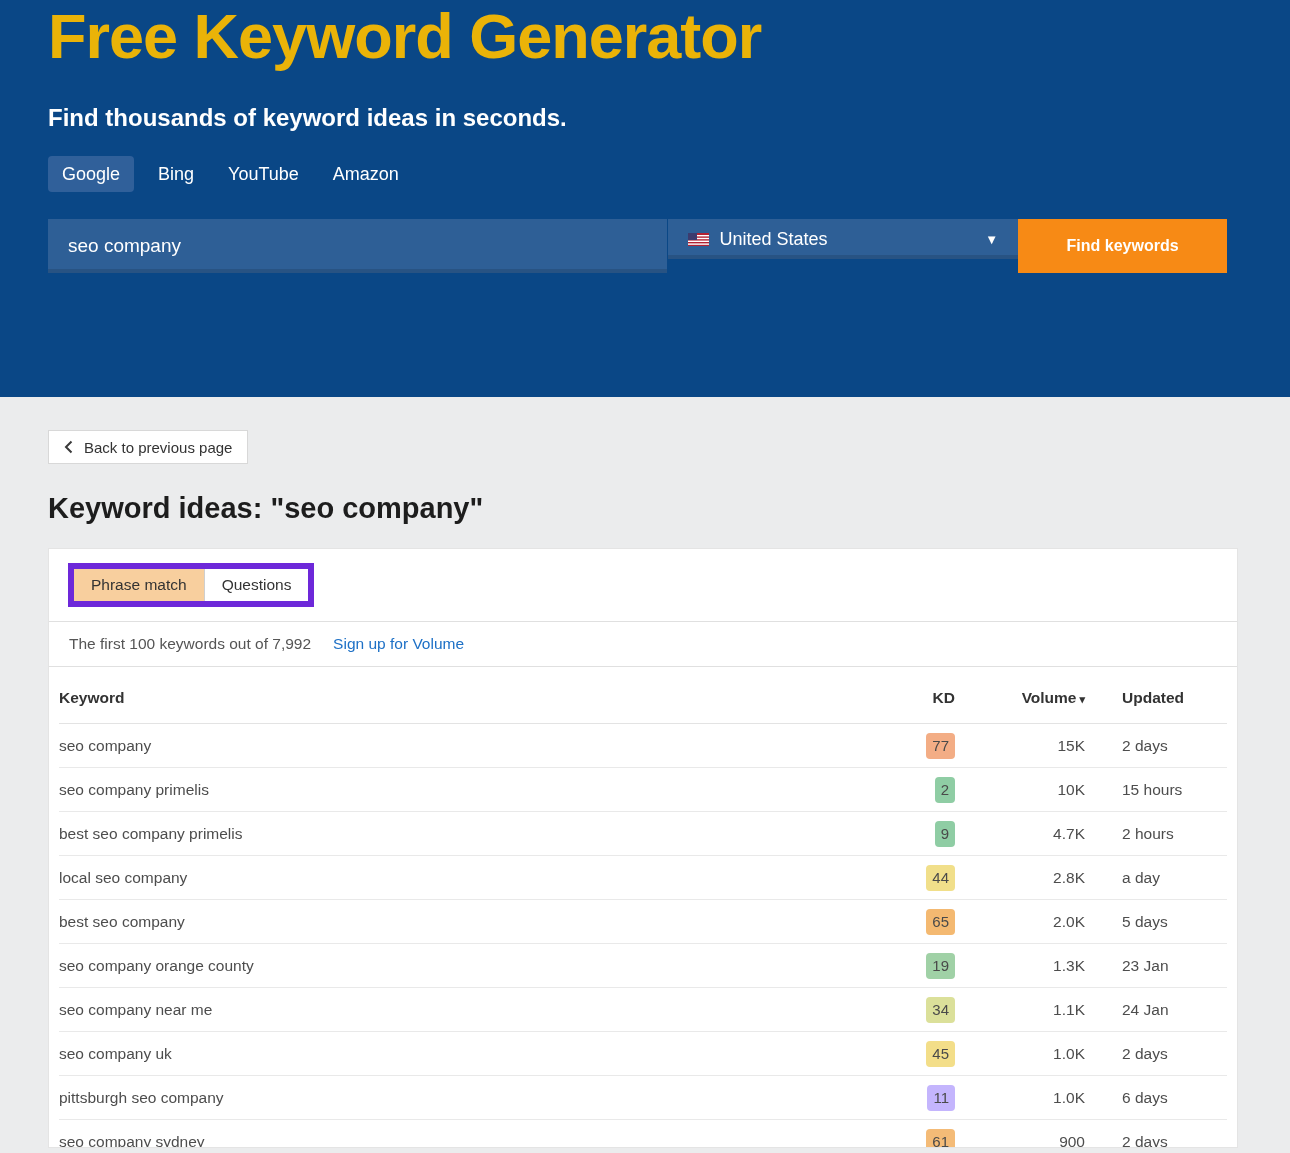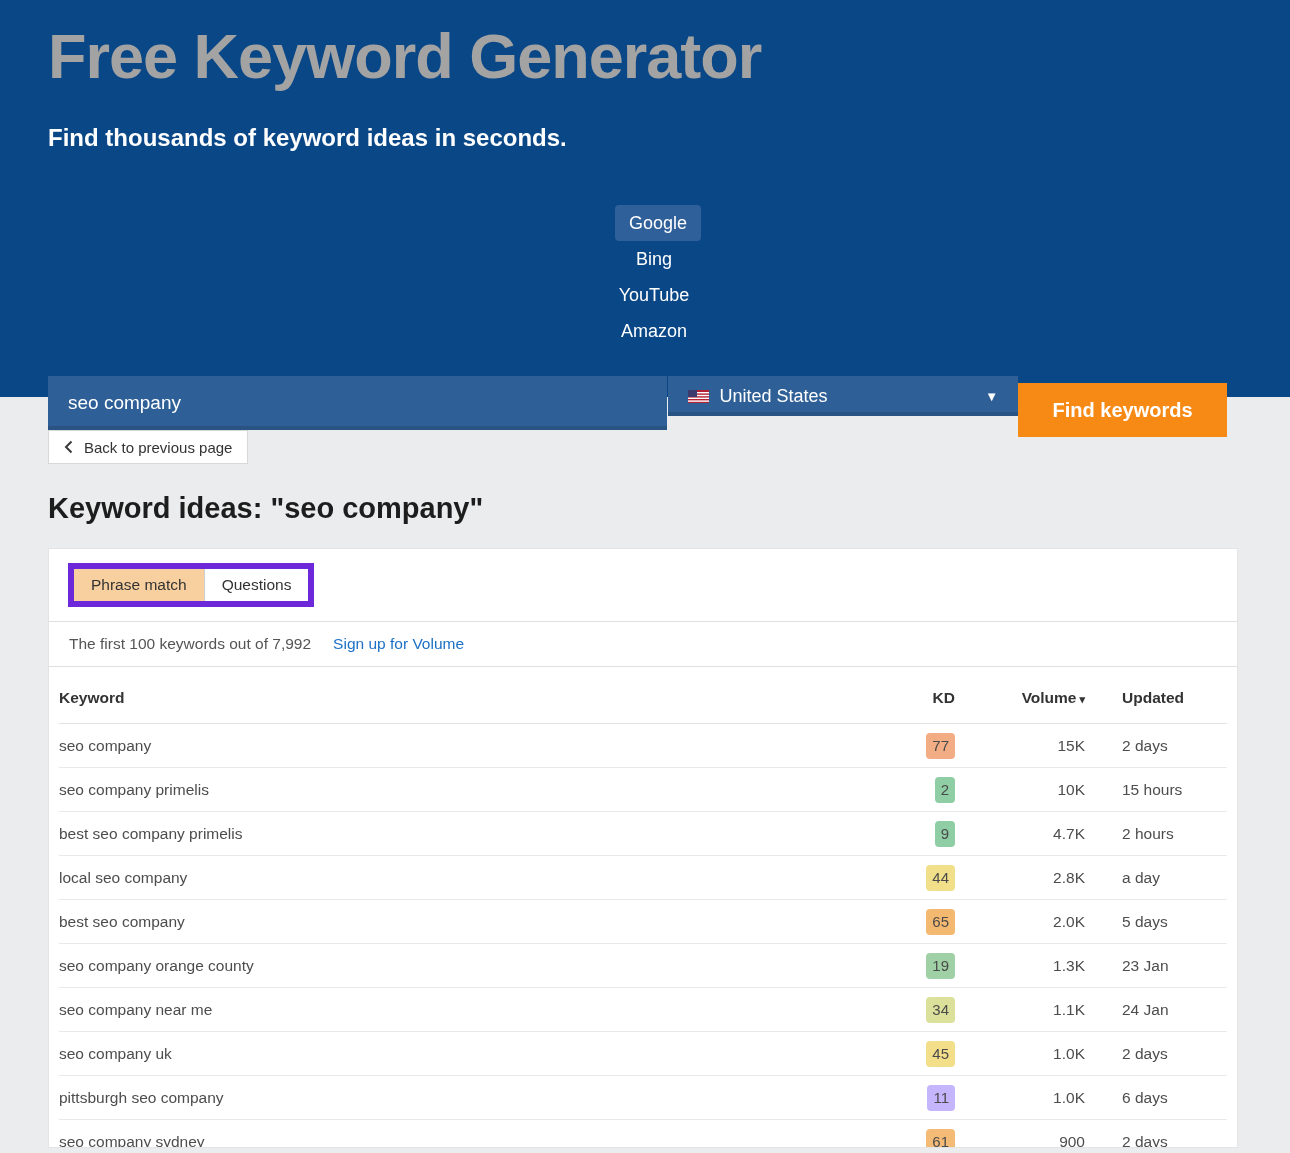--- a/index.html
+++ b/index.html
@@ -10,36 +10,34 @@
     position:relative;
   }
   
   .hero {
     background:#0a4786;
     height:397px;
     padding-left:48px;
     color:#fff;
   }
   .hero-title {
-    padding-top:20px;
     font-size:63px;
     font-weight:700;
     letter-spacing:-1px;
-    color:#a3a3a3;
+    color:#eab308;
   }
   .hero-subtitle {
     margin-top:32px;
     font-size:24px;
     font-weight:600;
   }
   .engine-tabs {
-    margin-top:53px;
-    display:flex;
-    align-items:center;
-    flex-direction:column;
+    margin-top:24px;
+    display:flex;
+    align-items:center;
   }
   .engine-tab {
     font-size:18px;
     color:#fff;
     height:36px;
     display:flex;
     align-items:center;
     padding:0 2px;
     margin-right:30px;
     cursor:pointer;
@@ -80,25 +78,24 @@
     box-shadow: inset 0 -4px 0 rgba(0,0,0,0.12);
   }
   .country-label { color:#fff; font-size:18px; margin-left:10px; }
   .caret-down { margin-left:auto; color:#fff; font-size:13px; }
   .find-btn {
     width:209px;
     height:54px;
     border:none;
     background:#f78a15;
     color:#fff;
-    font-size:20px;
+    font-size:16px;
     font-weight:700;
     font-family:"Liberation Sans", sans-serif;
     cursor:pointer;
-    margin-top:7px;
   }
   
   .main { padding:0 48px; }
   .back-btn {
     margin-top:33px;
     display:inline-flex;
     align-items:center;
     height:34px;
     padding:0 15px;
     background:#fff;

